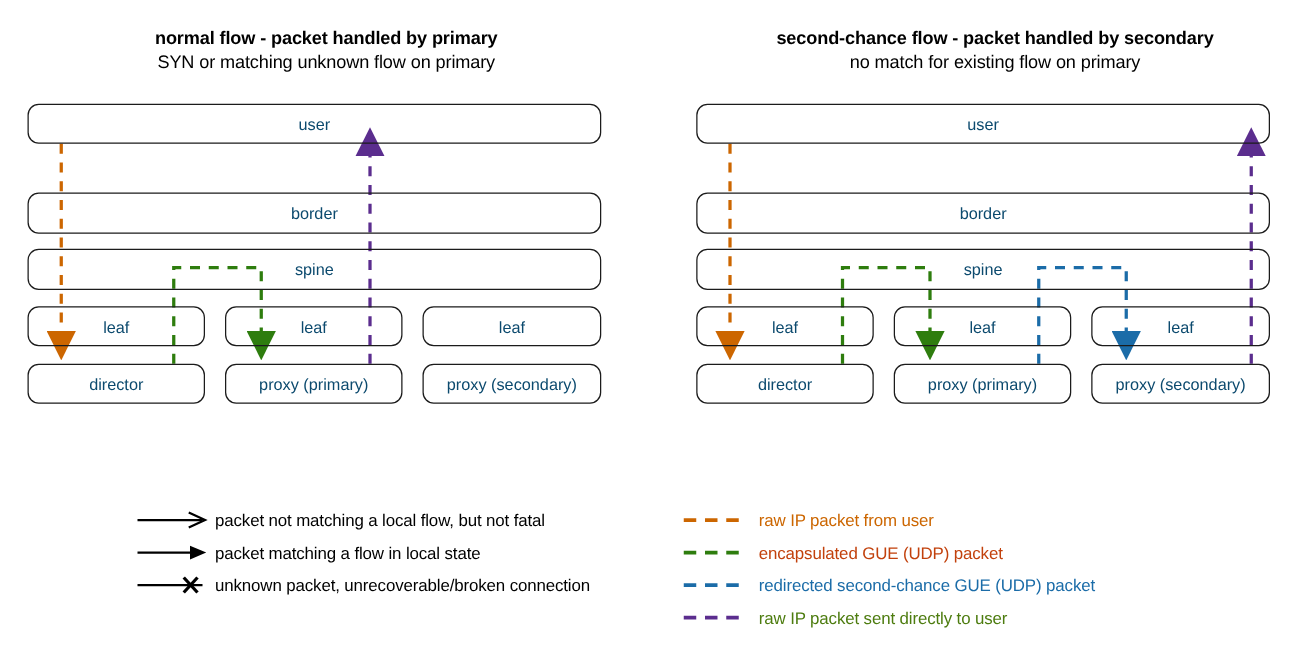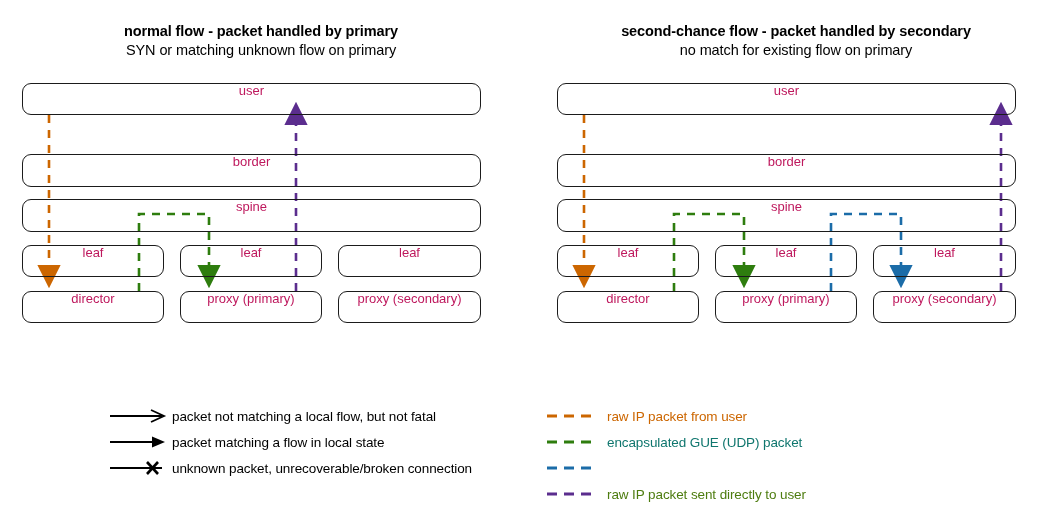--- a/index.html
+++ b/index.html
@@ -54,23 +54,24 @@
     height: 340px;
   }
 
   .node {
     position: absolute;
     box-sizing: border-box;
     border: 1px solid #1b1b1b;
     border-radius: 9px;
     background: transparent;
     display: flex;
+    align-items: center;
     justify-content: center;
     font-size: 13px;
-    color: #be185d;
+    color: #0c4a6e;
     z-index: 3;
     pointer-events: none;
   }
   
   .node > span {
     background: #ffffff;
     padding: 0 7px;
     line-height: 1;
   }
 
@@ -281,29 +282,30 @@
     </div>
     <div class="legend-label" style="color:#cc6600;">raw IP packet from user</div>
   </div>
 
   <div class="legend-row">
     <div class="legend-key">
       <svg width="62" height="26" viewBox="0 0 62 26">
         <line x1="2" y1="13" x2="52" y2="13" stroke="#2e7d0e" stroke-width="3" stroke-dasharray="10 7"></line>
       </svg>
     </div>
-    <div class="legend-label" style="color:#0f766e;">encapsulated GUE (UDP) packet</div>
+    <div class="legend-label" style="color:#c2410c;">encapsulated GUE (UDP) packet</div>
   </div>
 
   <div class="legend-row">
     <div class="legend-key">
       <svg width="62" height="26" viewBox="0 0 62 26">
         <line x1="2" y1="13" x2="52" y2="13" stroke="#1b6ca8" stroke-width="3" stroke-dasharray="10 7"></line>
       </svg>
     </div>
+    <div class="legend-label" style="color:#1b6ca8;">redirected second-chance GUE (UDP) packet</div>
   </div>
 
   <div class="legend-row">
     <div class="legend-key">
       <svg width="62" height="26" viewBox="0 0 62 26">
         <line x1="2" y1="13" x2="52" y2="13" stroke="#5b2d8e" stroke-width="3" stroke-dasharray="10 7"></line>
       </svg>
     </div>
     <div class="legend-label" style="color:#4d7c0f;">raw IP packet sent directly to user</div>
   </div>

